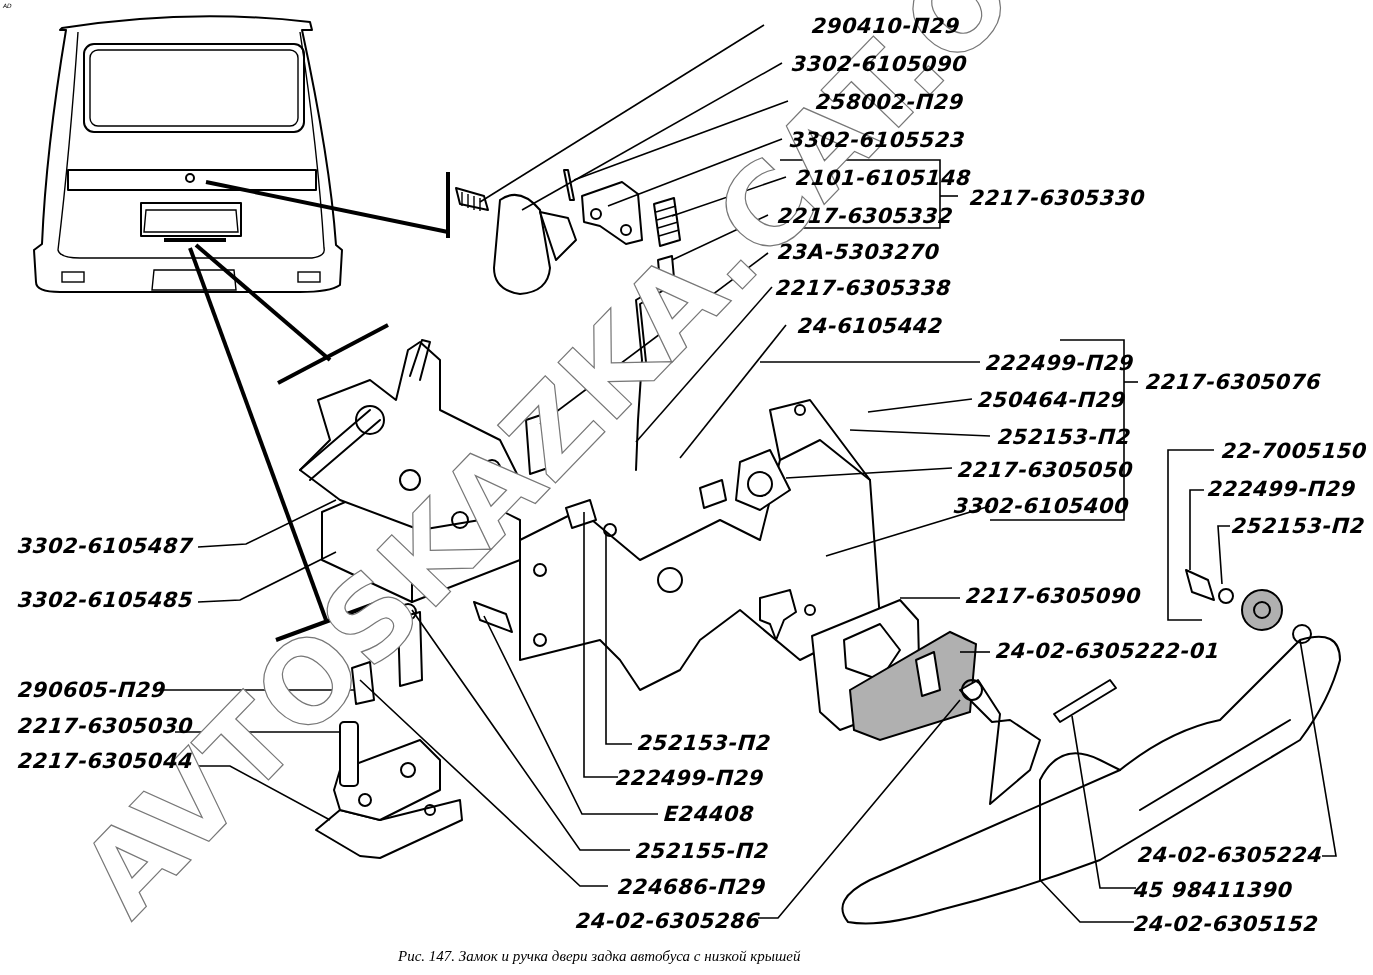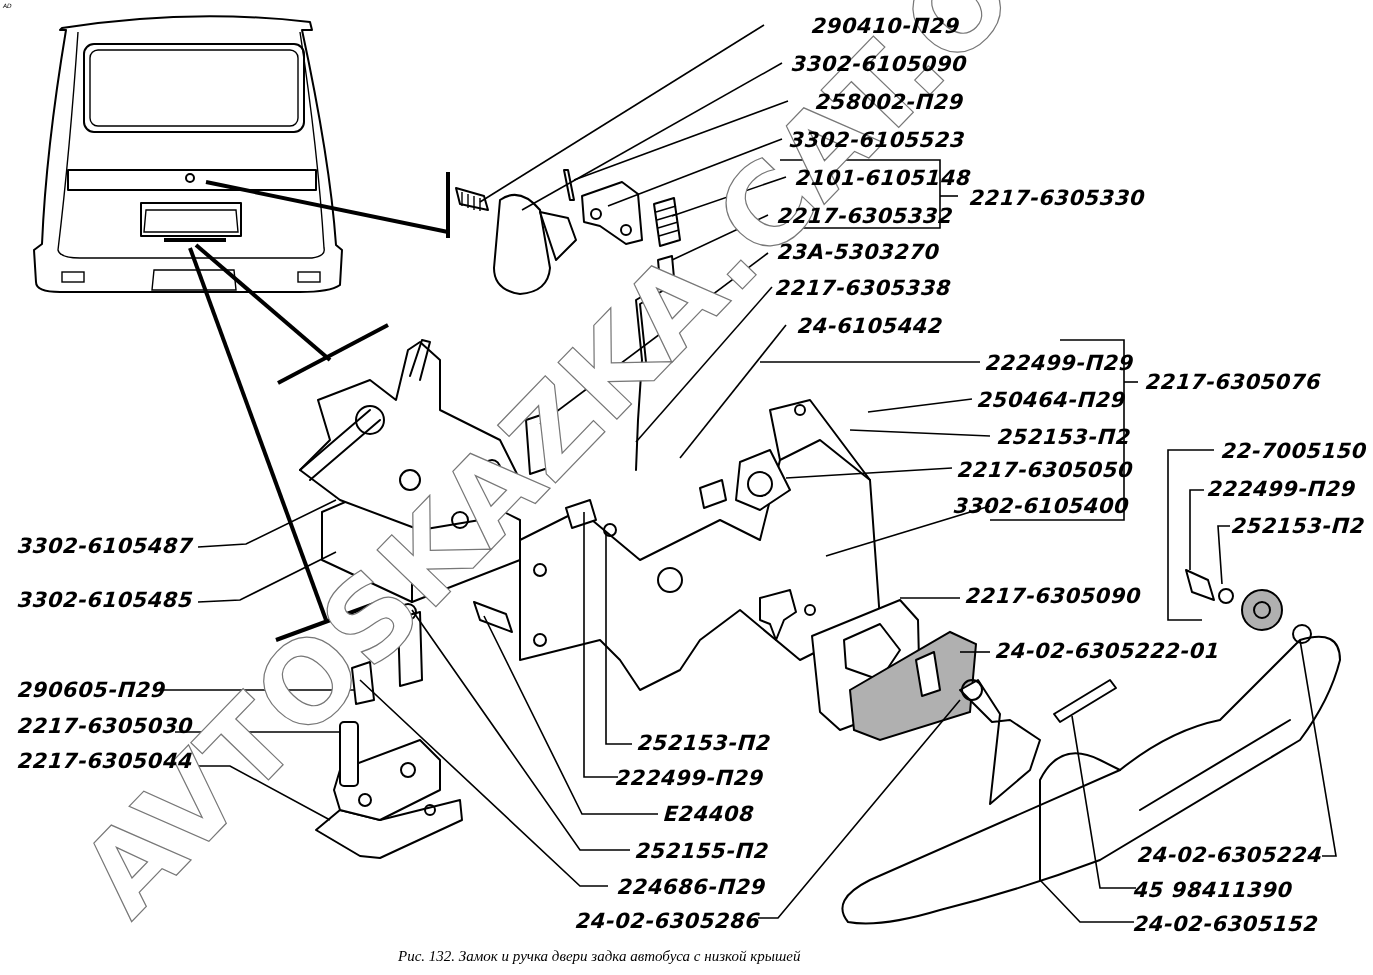--- a/index.html
+++ b/index.html
@@ -216,13 +216,13 @@
 <div class="lbl" style="left:616px; top:766px;">222499-П29</div>
 <div class="lbl" style="left:664px; top:802px;">Е24408</div>
 <div class="lbl" style="left:636px; top:839px;">252155-П2</div>
 <div class="lbl" style="left:618px; top:875px;">224686-П29</div>
 <div class="lbl" style="left:576px; top:909px;">24-02-6305286</div>
 
 <div class="lbl" style="left:1138px; top:843px;">24-02-6305224</div>
 <div class="lbl" style="left:1134px; top:878px;">45 98411390</div>
 <div class="lbl" style="left:1134px; top:912px;">24-02-6305152</div>
 
-<div class="caption">Рис. 132. Замок и ручка двери задка автобуса с низкой крышей</div>
+<div class="caption">Рис. 147. Замок и ручка двери задка автобуса с низкой крышей</div>
 
 </body></html>

